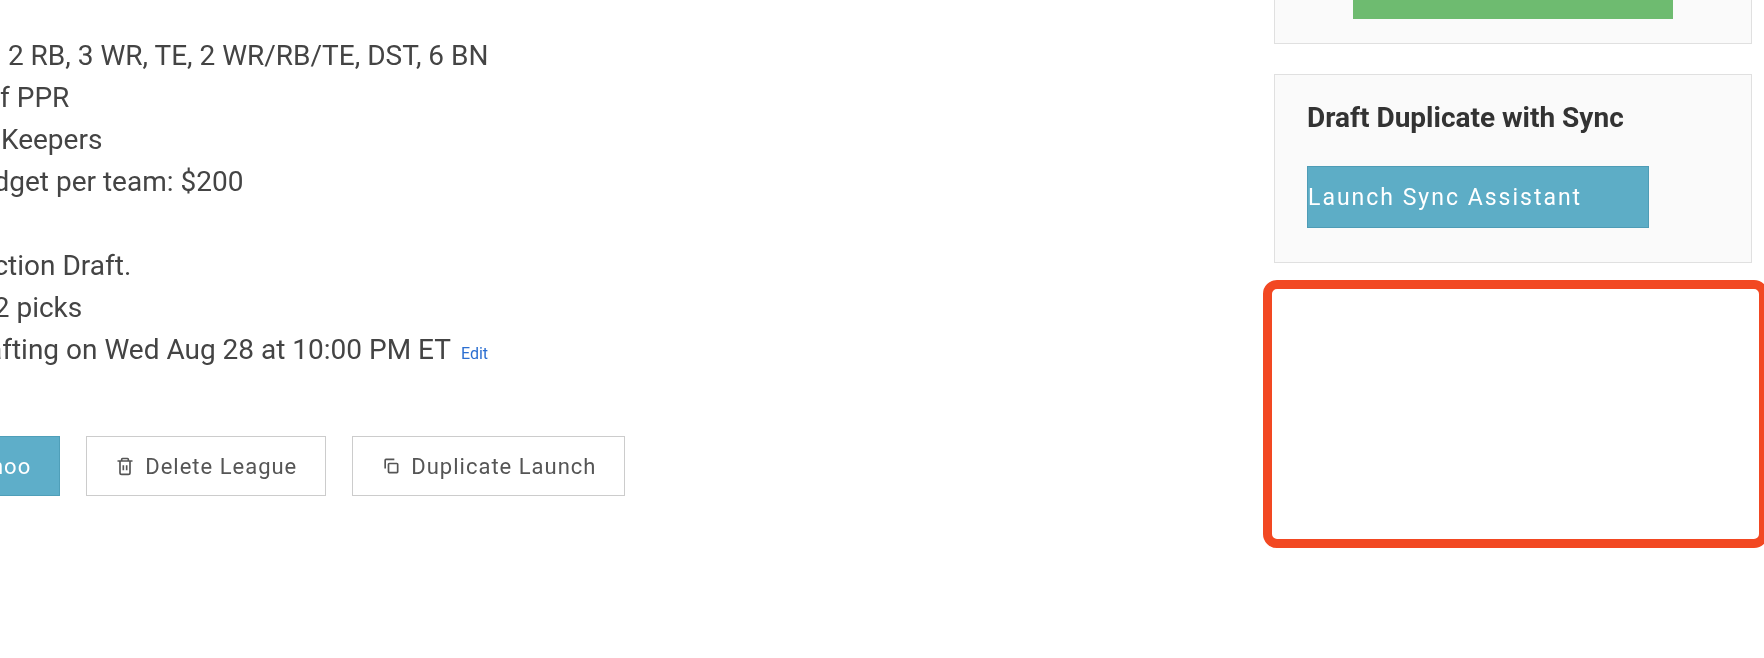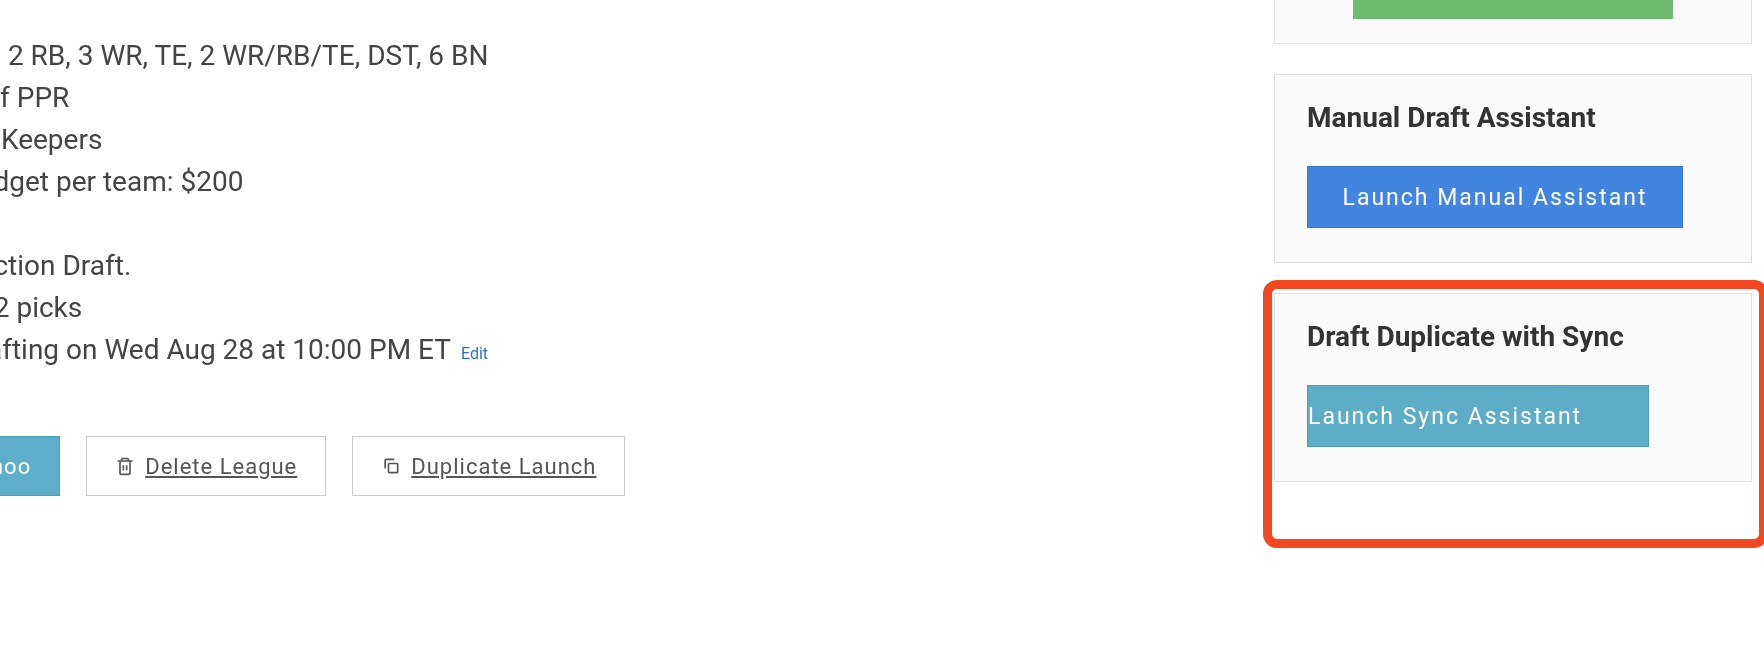--- a/index.html
+++ b/index.html
@@ -63,21 +63,20 @@
     }
     .btn-teal {
       background: #5eaec9;
       color: #ffffff;
       border: 1px solid #4f9fb9;
     }
     .btn-outline {
       background: #ffffff;
       color: #555555;
       border: 1px solid #cccccc;
-      text-decoration: underline;
     }
     .sidebar {
       position: absolute;
       right: 12px;
       top: -48px;
       width: 478px;
       display: flex;
       flex-direction: column;
       gap: 30px;
     }
@@ -191,28 +190,20 @@
   </div>
 </div>
 
 <div class="sidebar">
   <div class="card card-mock" style="padding-top:6px;">
     <div class="btn-green">
       <span>Start a Mock Draft</span>
     </div>
   </div>
 
-  <div class="card">
-    <div class="card-title">Manual Draft Assistant</div>
-    <div class="card-body">
-      <div class="btn-blue">
-        <span>Launch Manual Assistant</span>
-      </div>
-    </div>
-  </div>
 
   <div class="card">
     <div class="card-title">Draft Duplicate with Sync</div>
     <div class="card-body">
       <div class="btn-teal-wide">
         <span>Launch Sync Assistant</span>
       </div>
     </div>
   </div>
 </div>

